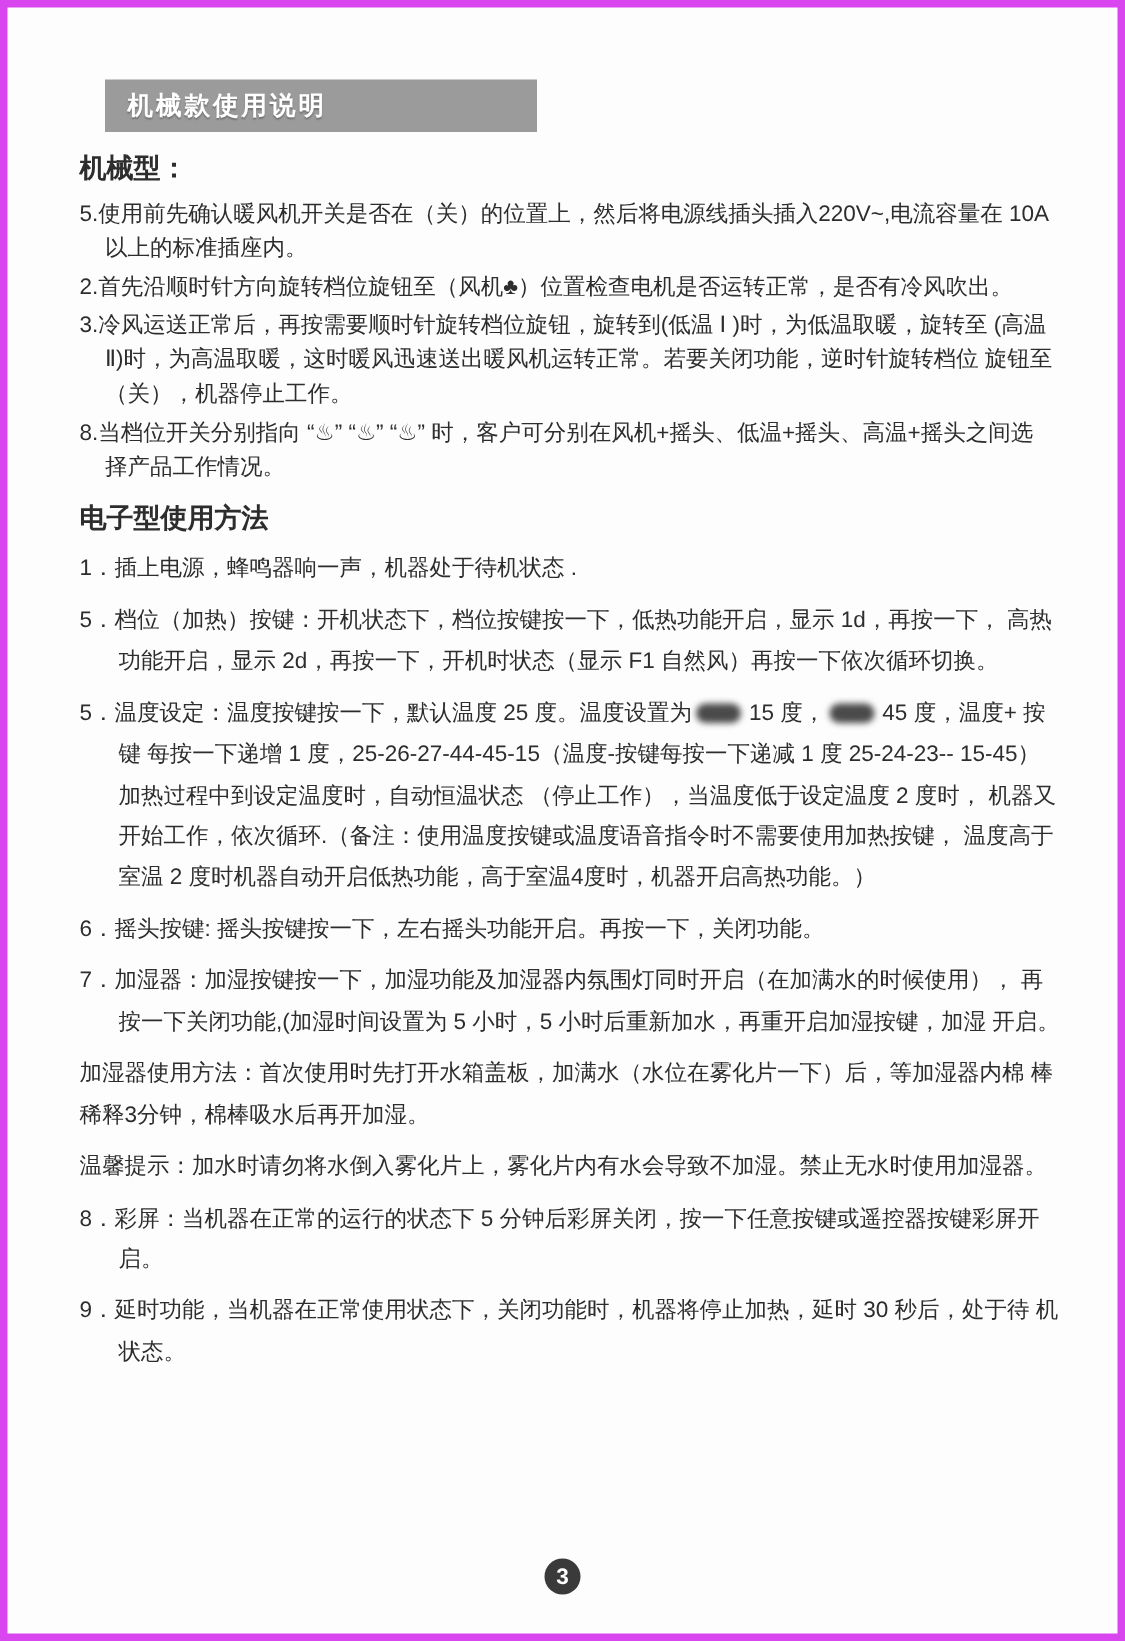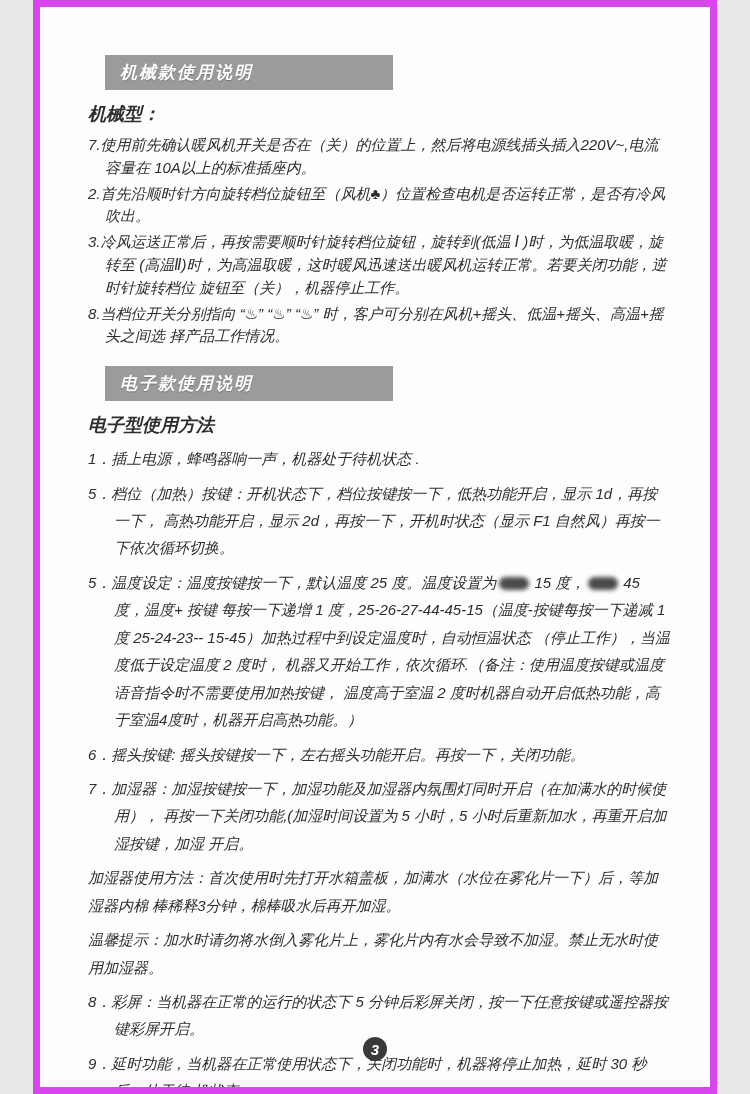--- a/index.html
+++ b/index.html
@@ -1,26 +1,25 @@
 <!DOCTYPE html>
 <html><head>
 <meta charset="utf-8">
 <style>
   html,body{margin:0;padding:0;background:#e8e8e8;}
   .sheet{
     position:relative;
-    width:684px;height:1094px;
+    width:750px;height:1094px;
     margin:0 auto;
     box-sizing:border-box;
     background:#fdfdfd;
-    border:7px solid #d946ef;
+    border:5px solid #d946ef;
     overflow:hidden;
     font-family:"Liberation Sans","DejaVu Sans",sans-serif;
     color:#2d2d2d;
-    font-style:italic;
   }
   .content{
     box-sizing:border-box;
     padding:48px 38px 0 48px;
   }
   .header-bar{
     box-sizing:border-box;
     width:288px;
     background:#9b9b9b;
     color:#ffffff;
@@ -86,28 +85,25 @@
 
 <div class="sheet">
   <div class="content">
 
     <div class="header-bar">
       <span>机械款使用说明</span>
     </div>
 
     <p class="bold-label">机械型：</p>
 
-    <p class="item mech-item">7.使用前先确认暖风机开关是否在（关）的位置上，然后将电源线插头插入220V~,电流容量在 10A以上的标准插座内。</p>
+    <p class="item mech-item">5.使用前先确认暖风机开关是否在（关）的位置上，然后将电源线插头插入220V~,电流容量在 10A以上的标准插座内。</p>
     <p class="item mech-item">2.首先沿顺时针方向旋转档位旋钮至（风机♣）位置检查电机是否运转正常，是否有冷风吹出。</p>
     <p class="item mech-item">3.冷风运送正常后，再按需要顺时针旋转档位旋钮，旋转到(低温 Ⅰ )时，为低温取暖，旋转至 (高温Ⅱ)时，为高温取暖，这时暖风迅速送出暖风机运转正常。若要关闭功能，逆时针旋转档位 旋钮至（关），机器停止工作。</p>
     <p class="item mech-item">8.当档位开关分别指向 “♨” “♨” “♨” 时，客户可分别在风机+摇头、低温+摇头、高温+摇头之间选 择产品工作情况。</p>
 
-    <div class="header-bar second">
-      <span>电子款使用说明</span>
-    </div>
 
     <p class="bold-label">电子型使用方法</p>
 
     <p class="item elec-item">1．插上电源，蜂鸣器响一声，机器处于待机状态 .</p>
     <p class="item elec-item">5．档位（加热）按键：开机状态下，档位按键按一下，低热功能开启，显示 1d，再按一下， 高热功能开启，显示 2d，再按一下，开机时状态（显示 F1 自然风）再按一下依次循环切换。</p>
 
     <p class="item elec-item"><span>5．温度设定：温度按键按一下，默认温度 25 度。温度设置为</span><span class="smudge"></span><span>15 度，</span><span class="smudge"></span><span>45 度，温度+ 按键 每按一下递增 1 度，25-26-27-44-45-15（温度-按键每按一下递减 1 度 25-24-23-- 15-45）加热过程中到设定温度时，自动恒温状态 （停止工作），当温度低于设定温度 2 度时， 机器又开始工作，依次循环.（备注：使用温度按键或温度语音指令时不需要使用加热按键， 温度高于室温 2 度时机器自动开启低热功能，高于室温4度时，机器开启高热功能。）</span></p>
 
     <p class="item elec-item">6．摇头按键: 摇头按键按一下，左右摇头功能开启。再按一下，关闭功能。</p>
     <p class="item elec-item">7．加湿器：加湿按键按一下，加湿功能及加湿器内氛围灯同时开启（在加满水的时候使用）， 再按一下关闭功能,(加湿时间设置为 5 小时，5 小时后重新加水，再重开启加湿按键，加湿 开启。</p>

